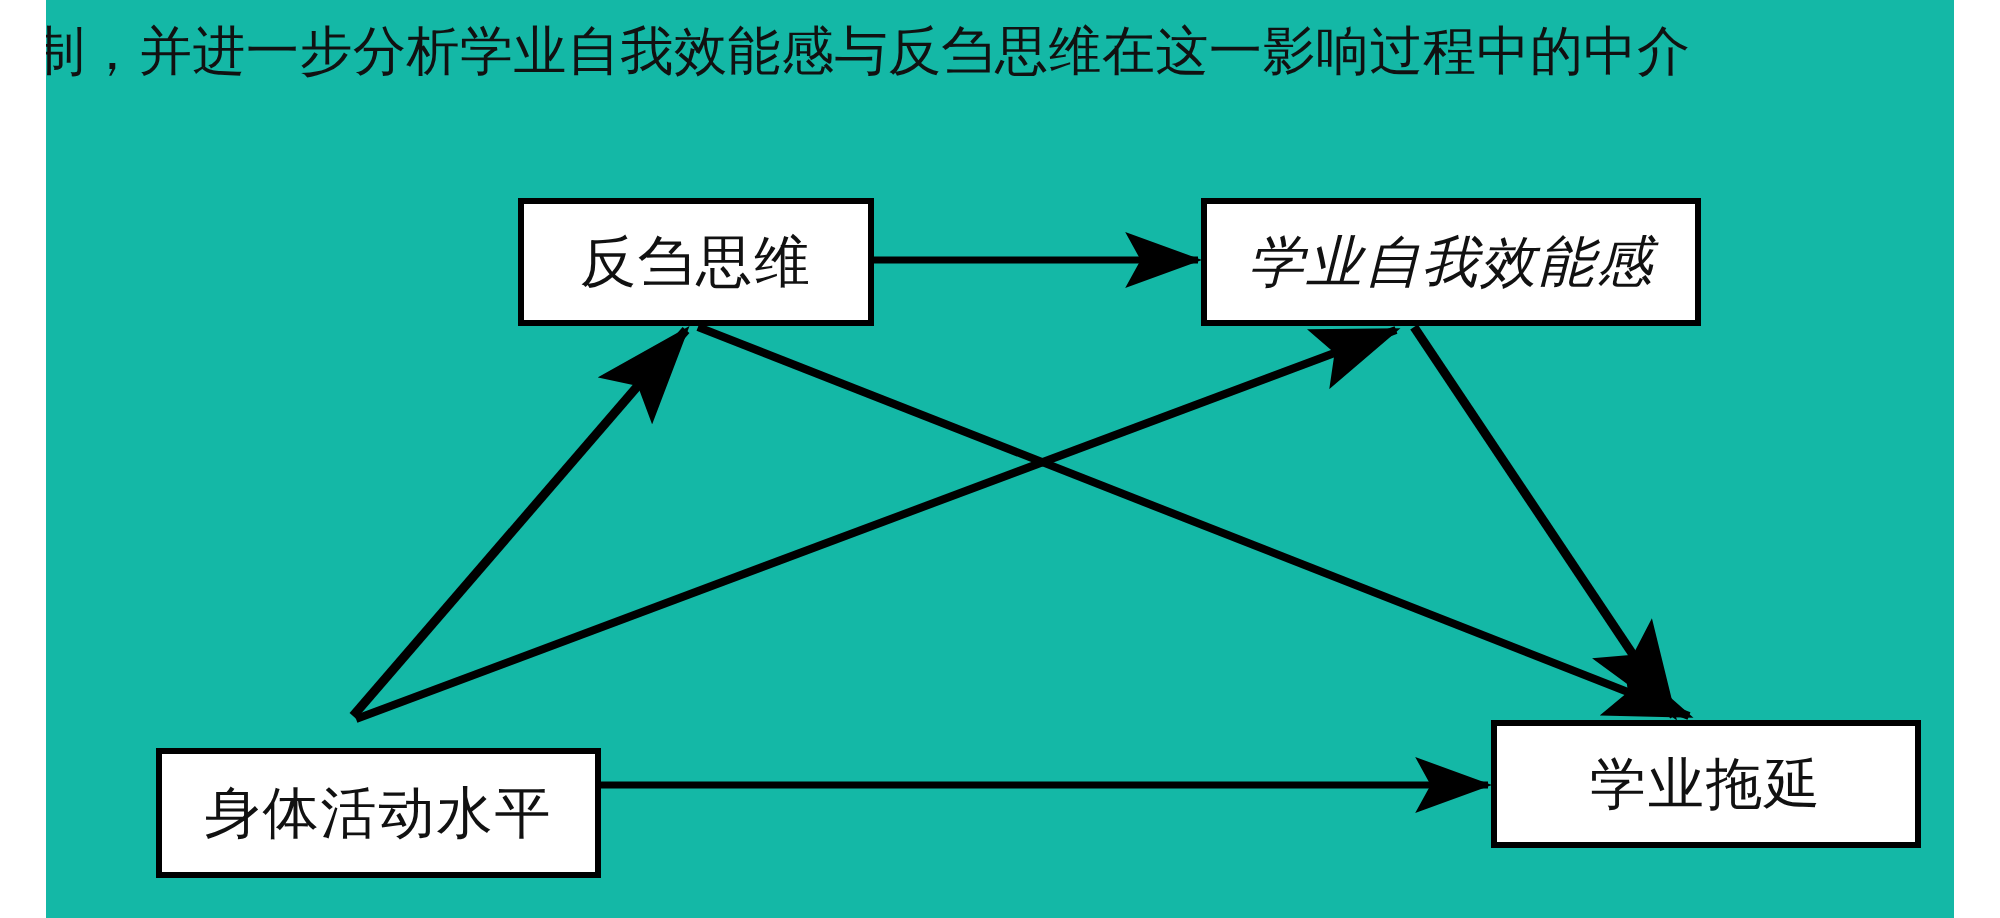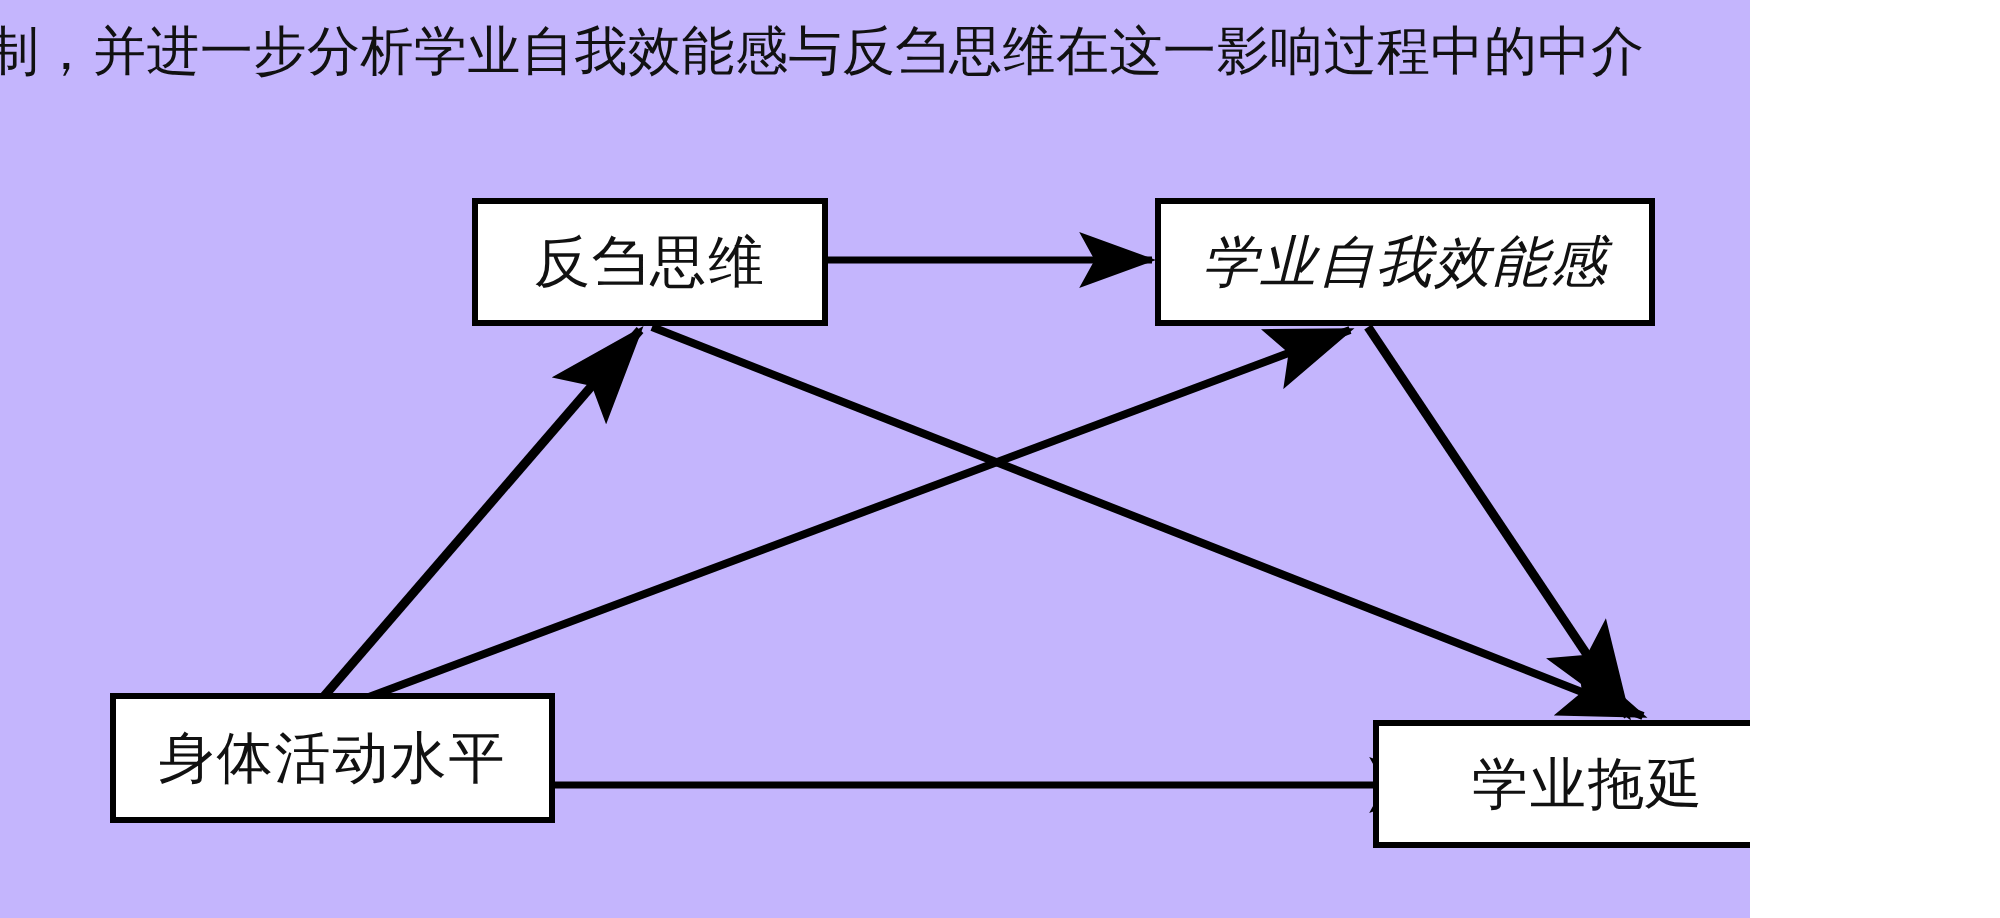--- a/index.html
+++ b/index.html
@@ -5,24 +5,25 @@
   html, body {
     margin: 0;
     padding: 0;
     background: #ffffff;
   }
   body {
     font-family: "Liberation Serif", "DejaVu Serif", serif;
   }
   #page {
     position: relative;
-    width: 1750px;
+    width: 1908px;
     height: 918px;
-    background: #c4b5fd;
+    background: #14b8a6;
     overflow: hidden;
+    margin-left: 46px;
   }
   
   #header-text {
     position: absolute;
     left: -14px;
     top: 8px;
     width: 2030px;
     height: 86px;
     line-height: 86px;
     font-size: 53px;
@@ -67,27 +68,27 @@
   }
   #node-self-efficacy {
     left: 1155px;
     top: 198px;
     width: 500px;
     height: 128px;
     font-style: italic;
   }
   #node-physical-activity {
     left: 110px;
-    top: 693px;
+    top: 748px;
     width: 445px;
     height: 130px;
     text-align: right;
   }
   #node-procrastination {
-    left: 1373px;
+    left: 1445px;
     top: 720px;
     width: 430px;
     height: 128px;
   }
 </style>
 </head>
 <body>
 
 <div id="page">
 

